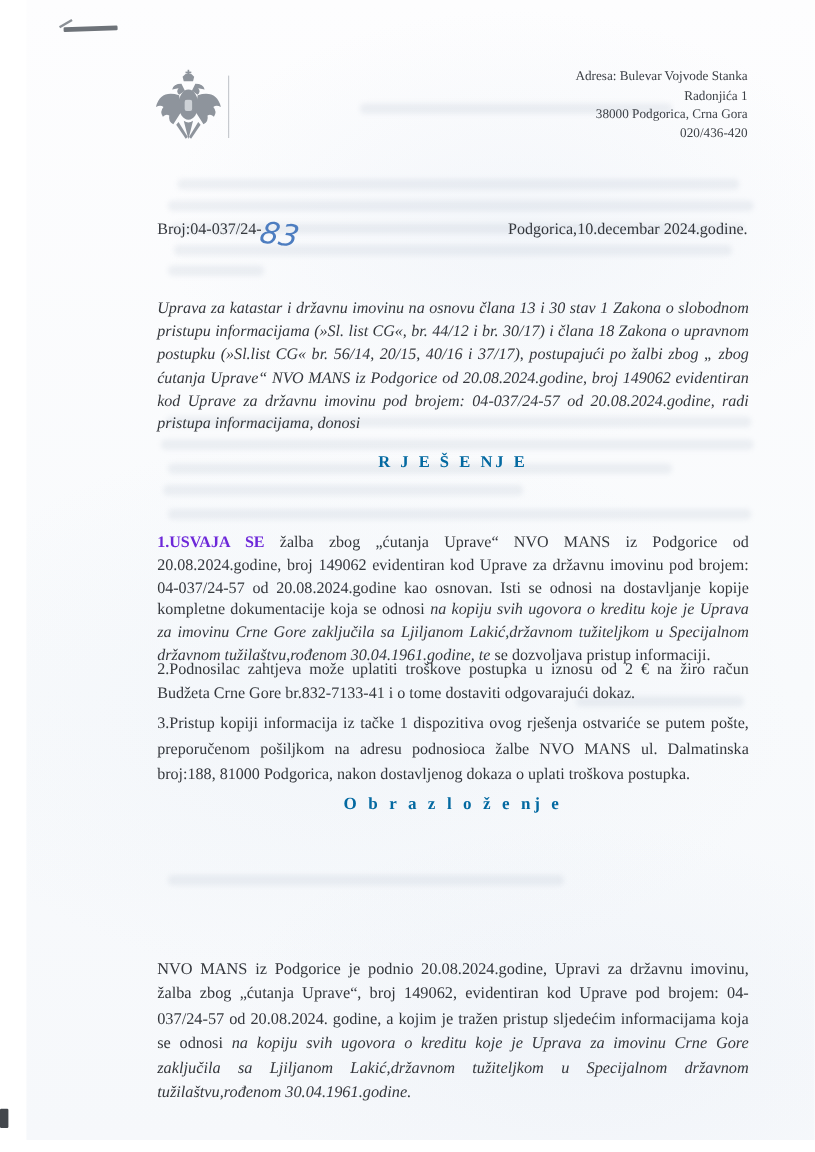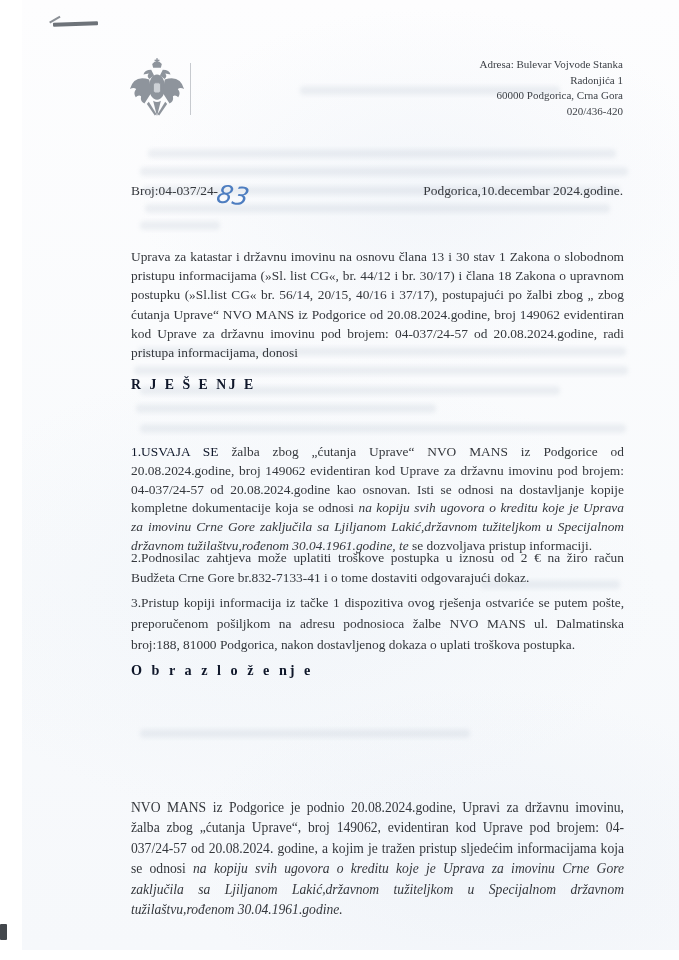--- a/index.html
+++ b/index.html
@@ -52,33 +52,33 @@
     font-style:italic;font-weight:400;
     color:#4d7dc0;font-size:25px;line-height:0;
     transform:rotate(7deg) skewX(-6deg);
     position:relative;top:9px;left:-1px;
   }
   
   .para{
     position:absolute;left:131px;width:493px;margin:0;
     text-align:justify;font-size:13.4px;line-height:19.2px;z-index:2;
   }
-  .p-intro{top:247px;}
+  .p-intro{top:247px;font-style:italic;}
   .p-item1{top:443px;line-height:18.8px;}
   .p-item2{top:548px;line-height:20px;}
   .p-item3{top:593px;line-height:20.8px;}
   .p-expl{top:750px;line-height:20.4px;font-size:13.6px;margin-top:48px;}
   .doc-title{
-    position:absolute;left:131px;width:493px;margin:0;
-    font-size:13.8px;font-weight:bold;letter-spacing:2.5px;color:#0f172a;z-index:2;
+    position:absolute;left:131px;width:493px;margin:0;text-align:center;
+    font-size:13.8px;font-weight:bold;letter-spacing:2.5px;color:#0369a1;z-index:2;
   }
   .t-rjesenje{top:377px;}
   .t-obrazlozenje{top:662px;letter-spacing:3px;font-size:14.2px;}
   em{font-style:italic;}
-  strong{font-weight:normal;color:#0f172a;}
+  strong{font-weight:bold;color:#6d28d9;}
 </style>
 </head>
 <body>
 
 <div class="page"></div>
 
 <div class="staple"></div>
 <div class="edge-mark"></div>
 
 <div class="ghost" style="left:300px;top:86px;width:260px"></div>
@@ -110,21 +110,21 @@
     <path d="M38.5 47 l-8 13 l1.8 1.4 l8.2 -12 z"></path>
   </g>
   <rect x="26.3" y="27.5" width="7.4" height="10.5" rx="2.2" fill="#cdd1d6" stroke="#8e949c" stroke-width="0.9"></rect>
 </svg>
 <div class="lh-divider"></div>
 <div class="org">
 </div>
 <div class="address">
   <div>Adresa: Bulevar Vojvode Stanka</div>
   <div>Radonjića 1</div>
-  <div>60000 Podgorica, Crna Gora</div>
+  <div>38000 Podgorica, Crna Gora</div>
   <div>020/436-420</div>
 </div>
 
 <div class="ref-row">
   <span class="ref-left"><span>Broj:04-037/24-</span><span class="handwritten">83</span></span>
   <span class="ref-right">Podgorica,10.decembar 2024.godine.</span>
 </div>
 
 <p class="para p-intro">Uprava za katastar i državnu imovinu na osnovu člana 13 i 30 stav 1 Zakona o slobodnom pristupu informacijama (»Sl. list CG«, br. 44/12 i br. 30/17) i člana 18 Zakona o upravnom postupku (»Sl.list CG« br. 56/14, 20/15, 40/16 i 37/17), postupajući po žalbi zbog „ zbog ćutanja Uprave“  NVO MANS iz Podgorice od 20.08.2024.godine, broj 149062 evidentiran kod Uprave za državnu imovinu pod brojem: 04-037/24-57 od 20.08.2024.godine, radi pristupa informacijama, donosi</p>
 

